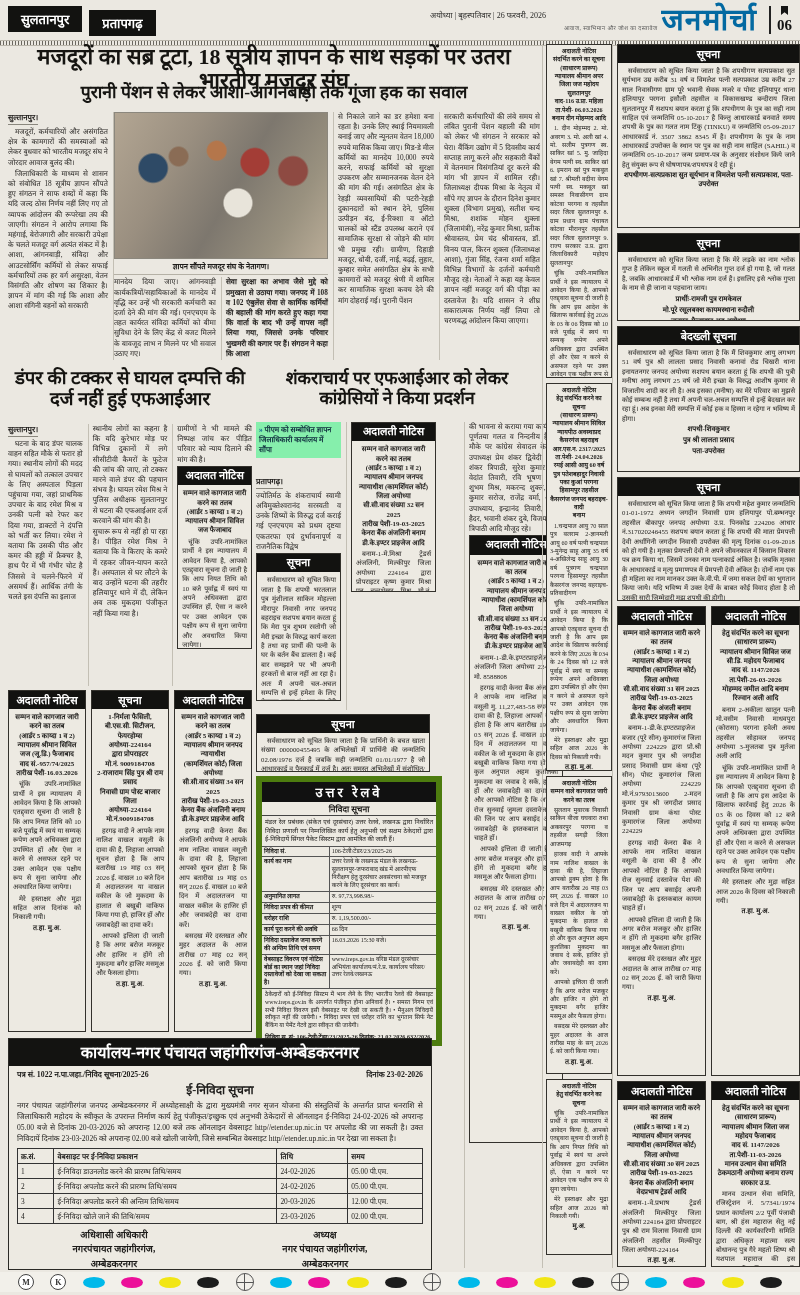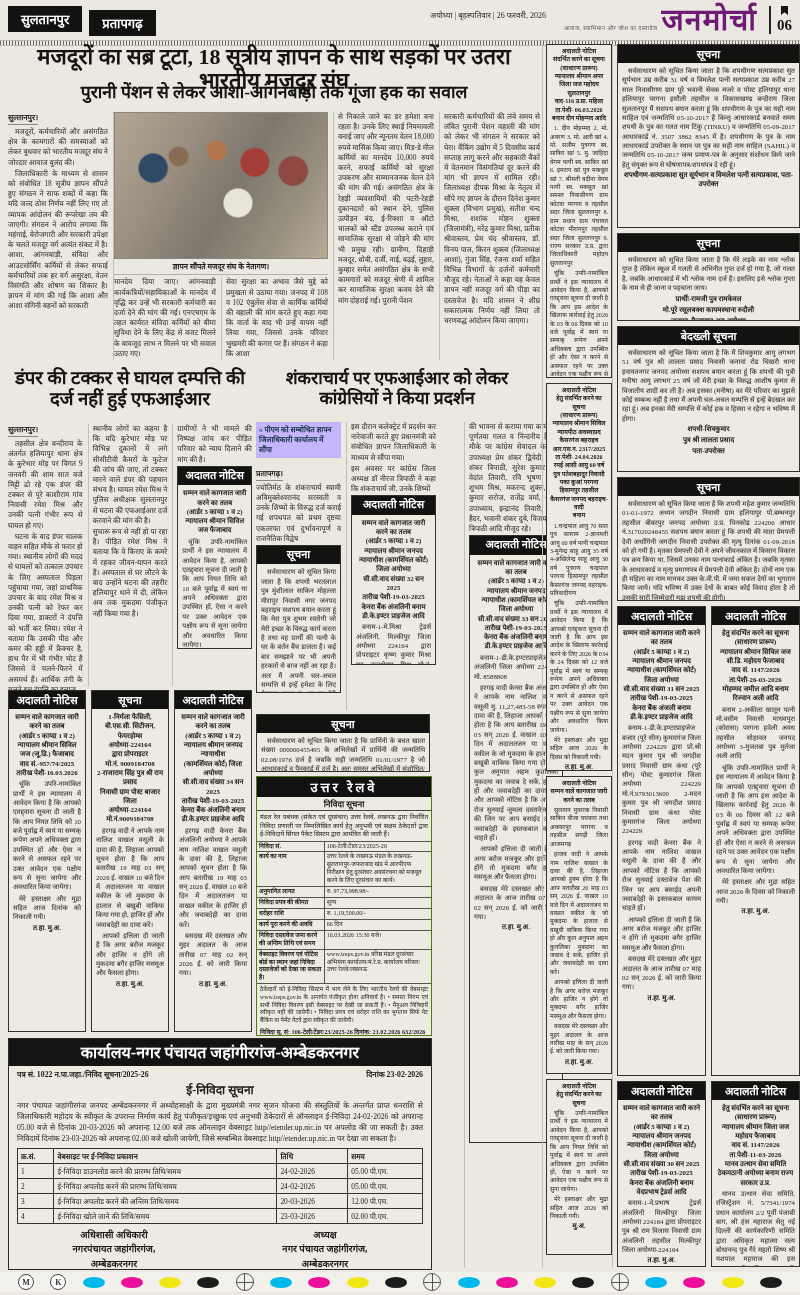--- a/index.html
+++ b/index.html
@@ -7,21 +7,21 @@
   #page{position:relative;width:800px;height:1295px;background:#ebe8e1;overflow:hidden;color:#1d1c1a;}
   
   #header{position:absolute;left:8px;top:6px;width:784px;height:32px;}
   .badge{display:inline-block;background:#121210;color:#fff;font-weight:bold;
          font-size:13px;padding:4px 13px;margin-right:3px;vertical-align:top;}
   .badge2{margin-top:4px;}
   #head-right{position:absolute;right:0;top:0;text-align:right;white-space:nowrap;}
   #dateline{display:inline-block;font-size:8px;color:#2a2a28;vertical-align:bottom;margin:0 14px 14px 0;}
   #mast-wrap{display:inline-block;text-align:center;vertical-align:bottom;}
   #mast-topline{font-size:5.5px;color:#555;letter-spacing:.5px;}
-  #masthead{font-size:30px;line-height:28px;font-weight:900;color:#701a75;letter-spacing:1px;}
+  #masthead{font-size:30px;line-height:28px;font-weight:900;color:#0369a1;letter-spacing:1px;}
   #pagebox{display:inline-block;vertical-align:bottom;border-left:2px solid #222;margin-left:8px;padding-left:6px;text-align:center;}
   #pageflag{display:block;width:7px;height:9px;background:#151515;margin:0 auto 1px auto;clip-path:polygon(0 0,100% 0,100% 100%,50% 70%,0 100%);}
   #pageno{font-size:15px;font-weight:bold;color:#151515;}
   #dotband{position:absolute;left:0;top:40px;width:800px;height:4px;
     background:repeating-linear-gradient(90deg,#6a675f 0 1px,transparent 1px 3px);
     border-top:1px solid #b9b5aa;border-bottom:1px solid #b9b5aa;}
   
   .col{font-size:7.3px;line-height:1.4;text-align:justify;color:#211f1d;}
   .col p{margin:0 0 1px 0;text-indent:7px;}
   .col p.noind{text-indent:0;}
@@ -50,33 +50,33 @@
   
   #s2-headline{position:absolute;left:8px;top:368px;width:244px;font-size:18.5px;line-height:1.15;}
   #s2-cols{position:absolute;left:8px;top:424px;width:244px;height:262px;display:flex;gap:5px;}
   #s2-cols>div{width:78px;}
   #s2-legal{position:absolute;left:8px;top:690px;width:244px;height:344px;display:flex;gap:5px;}
   #s2-legal>div{width:78px;}
   
   #s3-headline{position:absolute;left:256px;top:368px;width:282px;font-size:17.5px;line-height:1.15;}
   #s3-cols{position:absolute;left:256px;top:422px;width:180px;height:288px;display:flex;gap:5px;}
   #s3-c1,#s3-c2{width:87px;}
-  .kicker{background:#c4b5fd;color:#10303f;font-weight:bold;font-size:7.4px;line-height:1.35;
-          padding:3px 3px;margin-bottom:10px;text-align:left;}
+  .kicker{background:#86efac;color:#10303f;font-weight:bold;font-size:7.4px;line-height:1.35;
+          padding:3px 3px;margin-bottom:18px;text-align:left;}
   .kicker .chev{color:#0b5c8c;font-weight:900;}
   
   .nbox{border:1px solid #33312c;padding:3px 4px;margin:0 0 5px 0;overflow:hidden;background:#edeae2;}
   .nb-title{background:#121210;color:#fff;font-weight:bold;text-align:center;font-size:11px;
             padding:1px 0 2px 0;margin:-3px -4px 3px -4px;}
   .nb-line{font-size:6.9px;font-weight:bold;text-align:center;line-height:1.35;}
   .nb-p{font-size:6.8px;line-height:1.38;text-align:justify;margin:2px 0 0 0;text-indent:6px;}
   .nb-sign{font-size:7px;font-weight:bold;text-align:center;margin-top:2px;line-height:1.3;}
   
   #lalita{position:absolute;left:256px;top:714px;width:174px;height:58px;}
-  #railway{position:absolute;left:256px;top:776px;width:174px;height:258px;border:1px solid #4d7c0f;background:#edeae2;overflow:hidden;}
+  #railway{position:absolute;left:256px;top:776px;width:174px;height:258px;border:6px solid #4d7c0f;background:#edeae2;overflow:hidden;}
   #rail-head{background:#111;color:#fff;text-align:center;font-weight:900;font-size:13px;letter-spacing:3px;padding:1px 0;}
   #rail-sub{text-align:center;font-weight:bold;font-size:8.5px;border-bottom:1px solid #444;padding:1px 0;}
   #rail-intro{font-size:6.3px;line-height:1.35;text-align:justify;padding:2px 3px;}
   .rail-row{display:flex;border-top:1px solid #555;}
   .rail-label{width:38%;font-size:6.1px;line-height:1.3;padding:1px 2px;border-right:1px solid #555;font-weight:bold;}
   .rail-val{width:62%;font-size:6.1px;line-height:1.3;padding:1px 2px;}
   #rail-notes{font-size:5.9px;line-height:1.3;text-align:justify;padding:2px 3px;border-top:1px solid #555;}
   #rail-tno{font-size:6.2px;font-weight:bold;padding:0 3px 1px 3px;}
   
   #col-r1{position:absolute;left:444px;top:422px;width:94px;height:846px;margin-left:20px;}
@@ -142,21 +142,21 @@
     </div>
     <div id="lead-mid" class="vr">
       <div id="photo"></div>
       <div id="photo-caption">ज्ञापन सौंपते मजदूर संघ के नेतागण।</div>
       <div id="lead-midcols">
         <div class="midcol col">
           <div>
               <p class="noind">मानदेय दिया जाए। आंगनबाड़ी कार्यकत्रियों/सहायिकाओं के मानदेय में वृद्धि कर उन्हें भी सरकारी कर्मचारी का दर्जा देने की मांग की गई। एनएचएम के तहत कार्यरत संविदा कर्मियों को बीमा सुविधा देने के लिए केंद्र से बजट मिलने के बावजूद लाभ न मिलने पर भी सवाल उठाए गए।</p>
             </div>
         </div>
-        <div class="midcol col vr" style="padding-left:4px;">
+        <div class="midcol col vr" style="padding-left:4px;font-weight:bold;">
           <div>
               <p class="noind">सेवा सुरक्षा का अभाव जैसे मुद्दे को प्रमुखता से उठाया गया। जनपद में 108 व 102 एंबुलेंस सेवा से कार्मिक कर्मियों की बहाली की मांग करते हुए कहा गया कि वार्ता के बाद भी उन्हें वापस नहीं लिया गया, जिससे उनके परिवार भुखमरी की कगार पर हैं। संगठन ने कहा कि आशा</p>
             </div>
         </div>
       </div>
     </div>
     <div id="lead-c4" class="col vr" style="padding-left:4px;">
       <div>
           <p class="noind">से निकाले जाने का डर हमेशा बना रहता है। उनके लिए स्थाई नियमावली बनाई जाए और न्यूनतम वेतन 18,000 रुपये मासिक किया जाए। मिड-डे मील कर्मियों का मानदेय 10,000 रुपये करने, सफाई कर्मियों को सुरक्षा उपकरण और सम्मानजनक वेतन देने की मांग की गई। असंगठित क्षेत्र के रेहड़ी व्यवसायियों की पटरी-रेहड़ी दुकानदारों को स्थान देने, पुलिस उत्पीड़न बंद, ई-रिक्शा व ऑटो चालकों को स्टैंड उपलब्ध कराने एवं सामाजिक सुरक्षा से जोड़ने की मांग भी प्रमुख रही। ग्रामीण, दिहाड़ी मजदूर, धोबी, दर्जी, नाई, बढ़ई, लुहार, कुम्हार समेत असंगठित क्षेत्र के सभी कामगारों को मजदूर श्रेणी में शामिल कर सामाजिक सुरक्षा कवच देने की मांग दोहराई गई। पुरानी पेंशन</p>
         </div>
@@ -166,21 +166,20 @@
           <p class="noind">सरकारी कर्मचारियों की लंबे समय से लंबित पुरानी पेंशन बहाली की मांग को लेकर भी संगठन ने सरकार को घेरा। बैंकिंग उद्योग में 5 दिवसीय कार्य सप्ताह लागू करने और सहकारी बैंकों में वेतनमान विसंगतियां दूर करने की मांग भी ज्ञापन में शामिल रही। जिलाध्यक्ष दीपक मिश्रा के नेतृत्व में सौंपे गए ज्ञापन के दौरान दिनेश कुमार शुक्ला (विभाग प्रमुख), सतीश चन्द मिश्रा, शशांक मोहन शुक्ला (जिलामंत्री), नरेंद्र कुमार मिश्रा, प्रतीक श्रीवास्तव, प्रेम चंद श्रीवास्तव, डॉ. विनय पाल, किरन शुक्ला (जिलाध्यक्ष आशा), गुंजा सिंह, रंजना शर्मा सहित विभिन्न विभागों के दर्जनों कर्मचारी मौजूद रहे। नेताओं ने कहा यह केवल ज्ञापन नहीं मजदूर वर्ग की पीड़ा का दस्तावेज है। यदि शासन ने शीघ्र सकारात्मक निर्णय नहीं लिया तो चरणबद्ध आंदोलन किया जाएगा।</p>
         </div>
     </div>
   </div>
 
   <div id="s2-headline" class="headline">डंपर की टक्कर से घायल दम्पत्ति की दर्ज नहीं हुई एफआईआर</div>
   <div id="s2-cols">
     <div class="col">
       <span class="byline">सुल्तानपुर।</span>
       <div>
-          <p>तहसील क्षेत्र बन्दीराय के अंतर्गत हलियापुर थाना क्षेत्र के कुरेभार मोड़ पर विगत 9 जनवरी की शाम सात बजे मिट्टी ढो रहे एक डंपर की टक्कर से पूरे काशीराम गांव निवासी रमेश मिश्र और उनकी पत्नी गंभीर रूप से घायल हो गए।</p>
           <p>घटना के बाद डंपर चालक वाहन सहित मौके से फरार हो गया। स्थानीय लोगों की मदद से घायलों को तत्काल उपचार के लिए अस्पताल पिड़ला पहुंचाया गया, जहां प्राथमिक उपचार के बाद रमेश मिश्र व उनकी पत्नी को रेफर कर दिया गया, डाक्टरों ने दंपत्ति को भर्ती कर लिया। रमेश ने बताया कि उसकी पीठ और कमर की हड्डी में फ्रैक्चर है, हाथ पैर में भी गंभीर चोट है जिससे वे चलने-फिरने में असमर्थ हैं। आर्थिक तंगी के चलते इस दंपत्ति का इलाज</p>
         </div>
     </div>
     <div class="col vr" style="padding-left:4px;">
       <div>
           <p class="noind">स्थानीय लोगों का कहना है कि यदि कुरेभार मोड़ पर विभिन्न दुकानों में लगे सीसीटीवी कैमरों के फुटेज की जांच की जाए, तो टक्कर मारने वाले डंपर की पहचान संभव है। घायल रमेश मिश्र ने पुलिस अधीक्षक सुलतानपुर से घटना की एफआईआर दर्ज करवाने की मांग की है।</p>
           <p class="noind">सुचारू रूप से नहीं हो पा रहा है। पीड़ित रमेश मिश्र ने बताया कि वे किराए के कमरे में रहकर जीवन-यापन करते हैं। अस्पताल से घर लौटने के बाद उन्होंने घटना की तहरीर हलियापुर थाने में दी, लेकिन अब तक मुकदमा पंजीकृत नहीं किया गया है।</p>
         </div>
     </div>
     <div class="col vr" style="padding-left:4px;">
@@ -246,32 +245,28 @@
 
   <div id="s3-headline" class="headline">शंकराचार्य पर एफआईआर को लेकर कांग्रेसियों ने किया प्रदर्शन</div>
   <div id="s3-cols">
     <div id="s3-c1" class="col">
       <div class="kicker">
         <span class="chev">»</span>
         <span>पीएम को सम्बोधित ज्ञापन जिलाधिकारी कार्यालय में सौंपा</span>
       </div>
       <span class="byline">प्रतापगढ़।</span>
       <div>
-          <p class="noind">ज्योतिर्मठ के शंकराचार्य स्वामी अविमुक्तेश्वरानंद सरस्वती व उनके शिष्यों के विरुद्ध दर्ज कराई गई शपथपत को प्रथम दृष्टया एकतरफा एवं दुर्भावनापूर्ण व राजनैतिक विद्वेष</p>
+          <p class="noind">ज्योतिर्मठ के शंकराचार्य स्वामी अविमुक्तेश्वरानंद सरस्वती व उनके शिष्यों के विरुद्ध दर्ज कराई गई एनएचएम को प्रथम दृष्टया एकतरफा एवं दुर्भावनापूर्ण व राजनैतिक विद्वेष</p>
         </div>
       <div class="nbox" style="height:140px;">
           <div class="nb-title">सूचना</div>
           <div class="nb-p" style="display: block;">सर्वसाधारण को सूचित किया जाता है कि शपथी भरतलाल पुत्र मुंशीलाल साकिन मोहल्ला मीरापुर निवासी नगर जनपद बहराइच सशपथ बयान करता हूं कि मेरा पुत्र शुभम रस्तोगी जो मेरी इच्छा के विरुद्ध कार्य करता है तथा वह प्रार्थी की पत्नी के घर के बर्तन बैंच डालता है। कई बार समझाने पर भी अपनी हरकतों से बाज नहीं आ रहा है। अतः मैं अपनी चल-अचल सम्पत्ति से इन्हें हमेशा के लिए बेदखल करता हूं। अब वह मेरी सम्पत्ति में कोई हक व हिस्सा नहीं रखेगा, जो कोई भी अपराध करता है तो वह स्वयं जिम्मेदार होगा।</div>
         </div>
     </div>
     <div id="s3-c2" class="col vr" style="padding-left:4px;">
-      <div>
-          <p class="noind">इस दौरान कलेक्ट्रेट में प्रदर्शन कर नारेबाजी करते हुए प्रधानमंत्री को संबोधित ज्ञापन जिलाधिकारी के माध्यम से सौंपा गया।</p>
-          <p class="noind">इस अवसर पर कांग्रेस जिला अध्यक्ष डॉ नीरज त्रिपाठी ने कहा कि शंकराचार्य जी, उनके शिष्यों</p>
-        </div>
       <div class="nbox" style="height:162px;">
           <div class="nb-title">अदालती नोटिस</div>
           <div class="nb-line">सम्मन वाले कागजात जारी करने का तलब</div>
           <div class="nb-line">(आर्डर 5 काय्दा 1 व 2)</div>
           <div class="nb-line">न्यायालय श्रीमान जनपद न्यायाधीश (कामर्शियल कोर्ट) जिला अयोध्या</div>
           <div class="nb-line">सी.सी.वाद संख्या 32 सन 2025</div>
           <div class="nb-line">तारीख पेशी-19-03-2025</div>
           <div class="nb-line">केनरा बैंक अंजलिनी बनाम डी.के.इण्टर प्राइजेज आदि</div>
           <div class="nb-p" style="display: block;">बनाम-1-मे.मिश्रा ट्रेडर्स अंजलिनी, मिल्कीपुर जिला अयोध्या 224164 द्वारा प्रोपराइटर कृष्ण कुमार मिश्रा पुत्र चन्द्रशेखर मिश्र मो.नं. 7380778721 2-कृष्ण कुमार मिश्रा पुत्र श्री चन्द्रशेखर मिश्र, निवासी ग्राम अंजलिनी तहसील मिल्कीपुर जिला अयोध्या-224164 मो.नं. 7380778721</div>
         </div>

